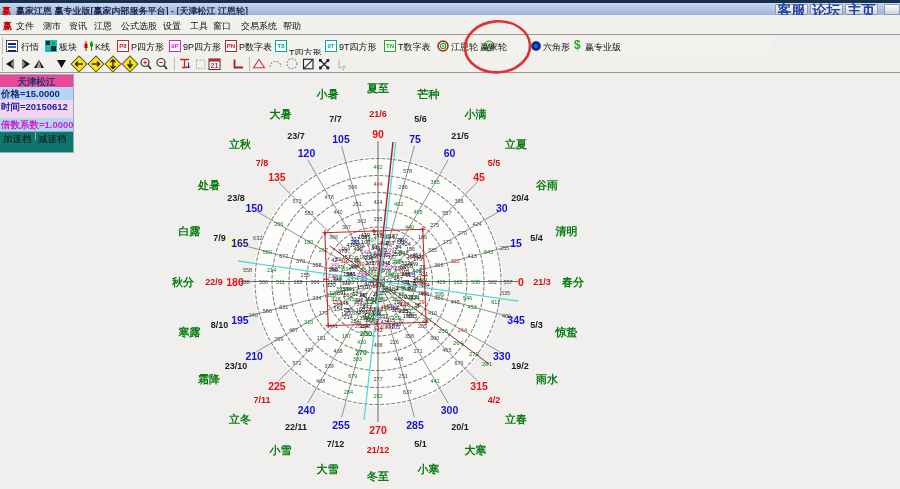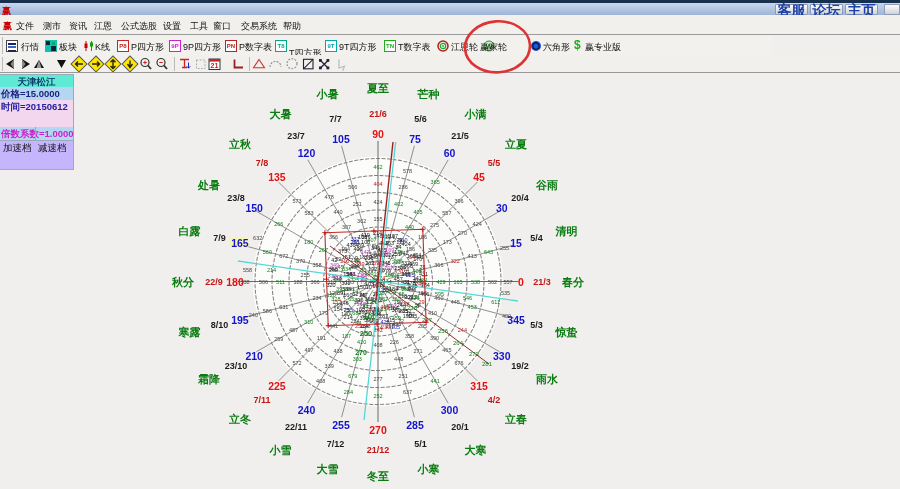--- a/index.html
+++ b/index.html
@@ -1,18 +1,19 @@
 <!DOCTYPE html>
 <html><head><meta charset="utf-8"><style>
 *{margin:0;padding:0;box-sizing:border-box}
 body{width:900px;height:489px;font-family:"Liberation Sans",sans-serif;overflow:hidden;background:#f0efed;position:relative}
 .tbtn{position:absolute;top:1px;height:11px;width:33px;background:linear-gradient(#fdfdfd,#d2d2d2);border:1px solid #8a9ab8;border-radius:1px;color:#1c3fa8;font-size:14px;font-weight:bold;text-align:center;line-height:10px}
 </style></head><body>
 <div style="position:absolute;left:0;top:0;width:900px;height:15px;background:linear-gradient(#c9d7ee,#9fb4da);border-top:3px solid #17304e">
  <span style="position:absolute;left:2px;top:2px;color:#c00;font-weight:bold;font-size:9px">赢</span>
+ <span style="position:absolute;left:16px;top:2px;color:#1a2a55;font-size:9px;font-weight:bold">赢家江恩 赢专业版[赢家内部服务平台] - [天津松江 江恩轮]</span>
  <div class="tbtn" style="left:775px">客服</div>
     <div class="tbtn" style="left:810px">论坛</div>
     <div class="tbtn" style="left:845px">主页</div>
  <div class="tbtn" style="left:884px;width:16px">&nbsp;</div>
 </div>
 <div style="position:absolute;left:0;top:15px;width:900px;height:19px;background:#f1f0ec;font-size:9px;color:#111">
  <span style="position:absolute;left:3px;top:5px;color:#c00;font-weight:bold;font-size:9px">赢</span>
  <span style="position:absolute;left:16px;top:5px">文件</span>
     <span style="position:absolute;left:43px;top:5px">测市</span>
     <span style="position:absolute;left:69px;top:5px">资讯</span>
@@ -119,25 +120,25 @@
       <rect x="319" y="4" width="2.8" height="2.8" fill="#223"></rect>
       <rect x="326.5" y="4" width="2.8" height="2.8" fill="#223"></rect>
       <rect x="319" y="11.5" width="2.8" height="2.8" fill="#223"></rect>
       <rect x="326.5" y="11.5" width="2.8" height="2.8" fill="#223"></rect>
       <path d="M339 4.5 l0 8.5 5.5-1.8 -1.8 4.5" fill="none" stroke="#bbb" stroke-width="1.2"></path>
     </svg>
   </div>
 <div style="position:absolute;left:0;top:72px;width:900px;height:1px;background:#9a9a9a"></div>
 <div style="position:absolute;left:0;top:73px;width:900px;height:416px;background:#f0efed"></div>
 <div style="position:absolute;left:0;top:74px;width:74px;font-size:9.5px;font-weight:bold;line-height:13px;white-space:nowrap;overflow:hidden">
- <div style="height:13px;background:#5eead4;border:1px solid #9ab;border-width:1px 1px 0 0;color:#123a6b;text-align:center">天津松江</div>
+ <div style="height:13px;background:#ec4899;border:1px solid #9ab;border-width:1px 1px 0 0;color:#123a6b;text-align:center">天津松江</div>
  <div style="height:13px;background:#b3d7f2;border-right:1px solid #9ab;color:#202080;padding-left:1px">价格=15.0000</div>
- <div style="height:27px;background:#f2d7ee;border-right:1px solid #9ab;color:#2020a0;padding-left:1px">时间=20150612</div>
+ <div style="height:18px;background:#f2d7ee;border-right:1px solid #9ab;color:#2020a0;padding-left:1px">时间=20150612</div>
  <div style="height:13px;background:#b3d7f2;border-right:1px solid #9ab;color:#cc22cc;padding-left:1px">倍数系数=1.00000</div>
- <div style="height:30px;background:#c4b5fd;border:1px solid #9ab;border-width:1px 1px 1px 0;color:#111;font-weight:normal">
+ <div style="height:22px;background:#0f766e;border:1px solid #9ab;border-width:1px 1px 1px 0;color:#111;font-weight:normal">
   <span style="position:absolute;left:3px">加速档</span>
       <span style="position:absolute;left:38px">减速档</span>
   <div style="position:absolute;left:35px;top:53px;width:1px;height:13px;background:#9ab"></div>
  </div>
 </div>
 <svg width="900" height="489" style="position:absolute;left:0;top:0;pointer-events:none">
 <circle cx="378.0" cy="281.5" r="125" fill="#fcfcfb"></circle>
 <circle cx="378.0" cy="281.5" r="20.5" fill="none" stroke="#828282" stroke-width="1.05" stroke-dasharray="4 1.5"></circle>
 <circle cx="378.0" cy="281.5" r="37.5" fill="none" stroke="#828282" stroke-width="1.05" stroke-dasharray="4 1.5"></circle>
 <circle cx="378.0" cy="281.5" r="54.5" fill="none" stroke="#828282" stroke-width="1.05" stroke-dasharray="4 1.5"></circle>

